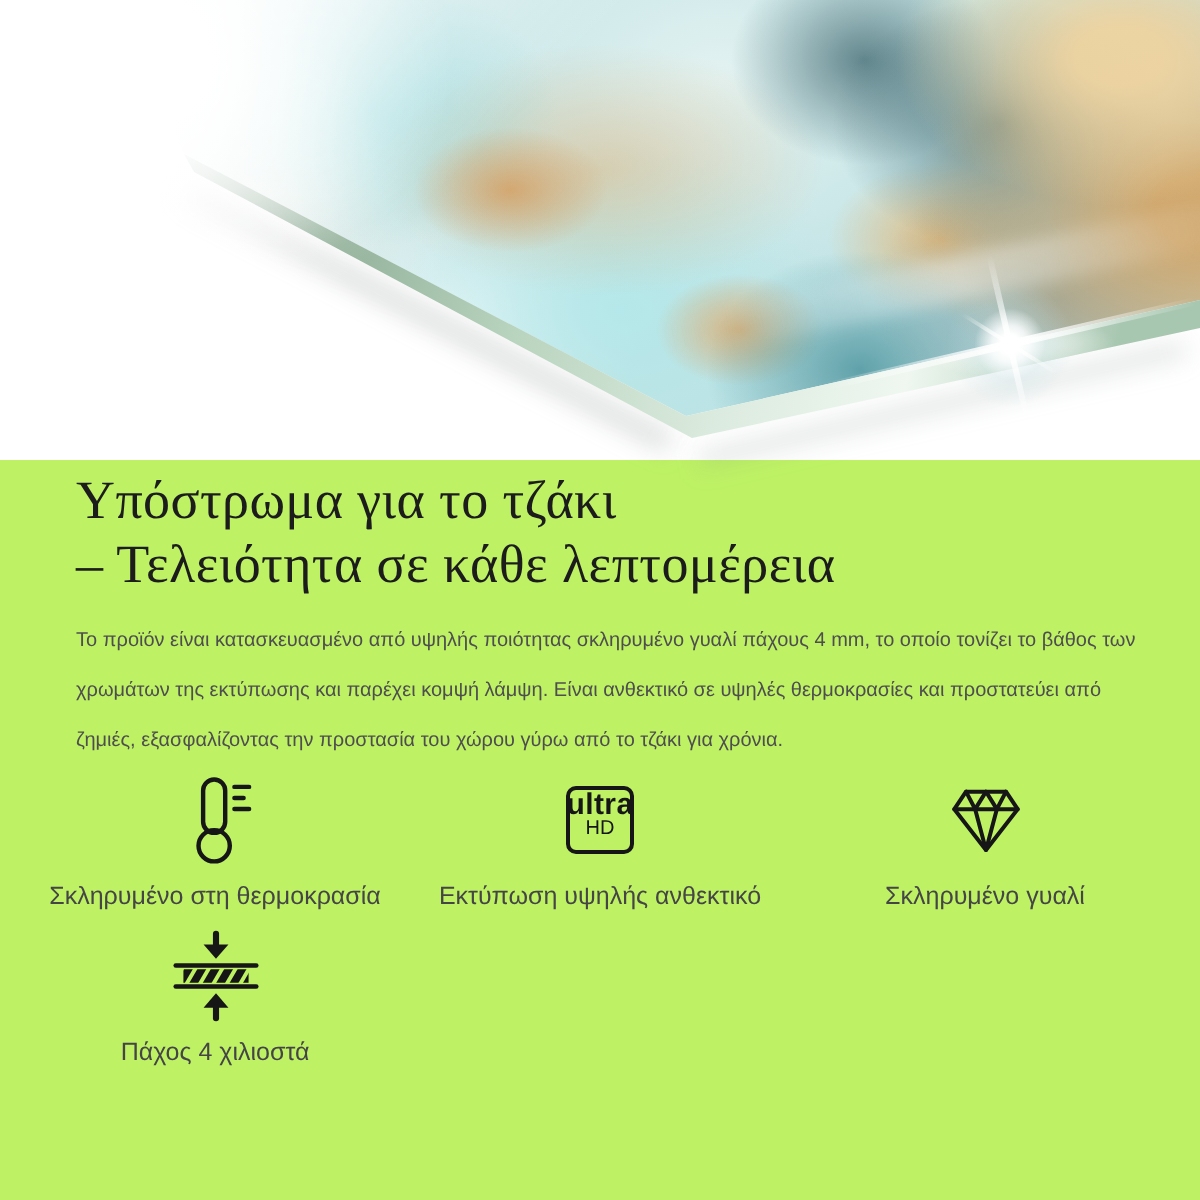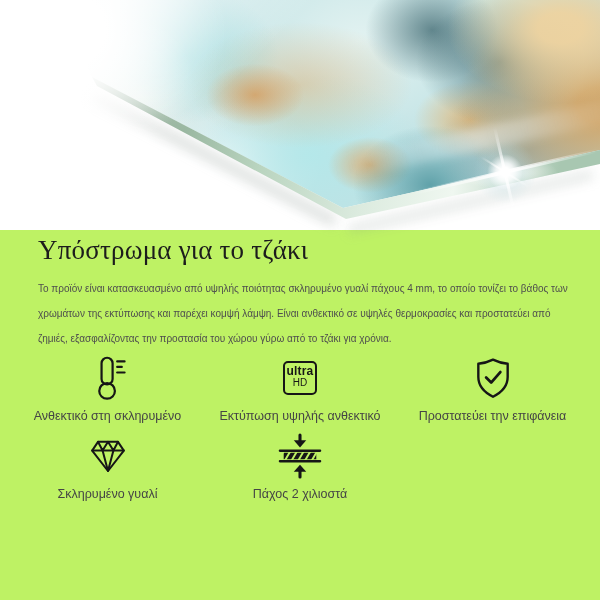--- a/index.html
+++ b/index.html
@@ -106,21 +106,21 @@
   .feature-label { margin-top:6px; font-size:12.5px; color:#454545; white-space:nowrap; }
 
   .icon-stroke { stroke:#161616; fill:none; stroke-width:2.4; stroke-linecap:round; stroke-linejoin:round; }
   .icon-fill { fill:#161616; stroke:none; }
 
   .hd-box {
     width:34px; height:34px; border:2.6px solid #161616; border-radius:5px;
     display:flex; flex-direction:column; align-items:center; justify-content:center;
     color:#161616; box-sizing:border-box;
   }
-  .hd-top { font-size:12px; font-weight:700; line-height:10px; letter-spacing:0.2px; }
+  .hd-top { font-size:15px; font-weight:700; line-height:10px; letter-spacing:0.2px; }
   .hd-bottom { font-size:10px; font-weight:400; line-height:14px; }
 </style>
 </head>
 <body>
 
 <div class="page">
 
   <figure class="hero" style="margin:0" aria-label="Σκληρυμένο γυαλί με αφηρημένη εκτύπωση σε αποχρώσεις τιρκουάζ, λευκού και χρυσού, τοποθετημένο υπό γωνία με λάμψη στην ακμή">
     <div class="shadow-left"></div>
     <div class="shadow-right"></div>
@@ -134,58 +134,50 @@
       <span class="ray ray-a"></span>
       <span class="ray ray-b"></span>
       <span class="ray ray-c"></span>
       <span class="core"></span>
     </div>
   </figure>
 
   <div class="content">
     <h1 class="headline">
       <span>Υπόστρωμα για το τζάκι</span>
+      <span>– Τελειότητα σε κάθε λεπτομέρεια</span>
     </h1>
     <p class="lead">Το προϊόν είναι κατασκευασμένο από υψηλής ποιότητας σκληρυμένο γυαλί πάχους 4 mm, το οποίο τονίζει το βάθος των χρωμάτων της εκτύπωσης και παρέχει κομψή λάμψη. Είναι ανθεκτικό σε υψηλές θερμοκρασίες και προστατεύει από ζημιές, εξασφαλίζοντας την προστασία του χώρου γύρω από το τζάκι για χρόνια.</p>
   </div>
 
   <div class="features">
 
     <div class="feature">
       <div class="icon-box">
         <svg width="44" height="46" viewBox="0 0 44 50">
           <rect class="icon-stroke" x="15" y="3" width="12" height="29" rx="6"></rect>
           <circle class="icon-stroke" cx="21" cy="39" r="8.5"></circle>
           <line class="icon-stroke" x1="32" y1="7" x2="40" y2="7"></line>
           <line class="icon-stroke" x1="32" y1="13" x2="37" y2="13"></line>
           <line class="icon-stroke" x1="32" y1="19" x2="40" y2="19"></line>
         </svg>
       </div>
-      <div class="feature-label">Ανθεκτικό στη σκληρυμένο</div>
+      <div class="feature-label">Σκληρυμένο στη θερμοκρασία</div>
     </div>
 
     <div class="feature">
       <div class="icon-box">
         <div class="hd-box">
           <span class="hd-top">ultra</span>
           <span class="hd-bottom">HD</span>
         </div>
       </div>
       <div class="feature-label">Εκτύπωση υψηλής ανθεκτικό</div>
     </div>
 
-    <div class="feature">
-      <div class="icon-box">
-        <svg width="44" height="44" viewBox="0 0 48 48">
-          <path class="icon-stroke" style="stroke-width:2.6" d="M24 4 C29 6.5 35 8 40 8.5 C40 8.5 40 19 40 23 C40 33 33 40 24 44.5 C15 40 8 33 8 23 C8 19 8 8.5 8 8.5 C13 8 19 6.5 24 4 Z"></path>
-          <path class="icon-stroke" style="stroke-width:3" d="M16.5 23.5 L22 29 L32 17.5"></path>
-        </svg>
-      </div>
-      <div class="feature-label">Προστατεύει την επιφάνεια</div>
-    </div>
 
     <div class="feature">
       <div class="icon-box">
         <svg width="40" height="38" viewBox="0 0 48 44">
           <path class="icon-stroke" d="M12 5 L36 5 L43 15.5 L24 40 L5 15.5 Z"></path>
           <path class="icon-stroke" d="M5 15.5 H43"></path>
           <path class="icon-stroke" d="M12 5 L17.5 15.5 L24 5 L30.5 15.5 L36 5"></path>
           <path class="icon-stroke" d="M17.5 15.5 L24 40 L30.5 15.5"></path>
         </svg>
       </div>
@@ -210,17 +202,17 @@
             <line x1="18" y1="30" x2="25" y2="18" stroke="#161616" stroke-width="4"></line>
             <line x1="25" y1="30" x2="32" y2="18" stroke="#161616" stroke-width="4"></line>
             <line x1="32" y1="30" x2="39" y2="18" stroke="#161616" stroke-width="4"></line>
             <line x1="39" y1="30" x2="46" y2="18" stroke="#161616" stroke-width="4"></line>
           </g>
           <line class="icon-stroke" x1="3" y1="29.5" x2="45" y2="29.5"></line>
           <polygon class="icon-fill" points="17.5,40.5 30.5,40.5 24,33"></polygon>
           <line class="icon-stroke" style="stroke-width:3.2" x1="24" y1="40" x2="24" y2="46"></line>
         </svg>
       </div>
-      <div class="feature-label">Πάχος 2 χιλιοστά</div>
+      <div class="feature-label">Πάχος 4 χιλιοστά</div>
     </div>
 
   </div>
 </div>
 
 </body></html>

